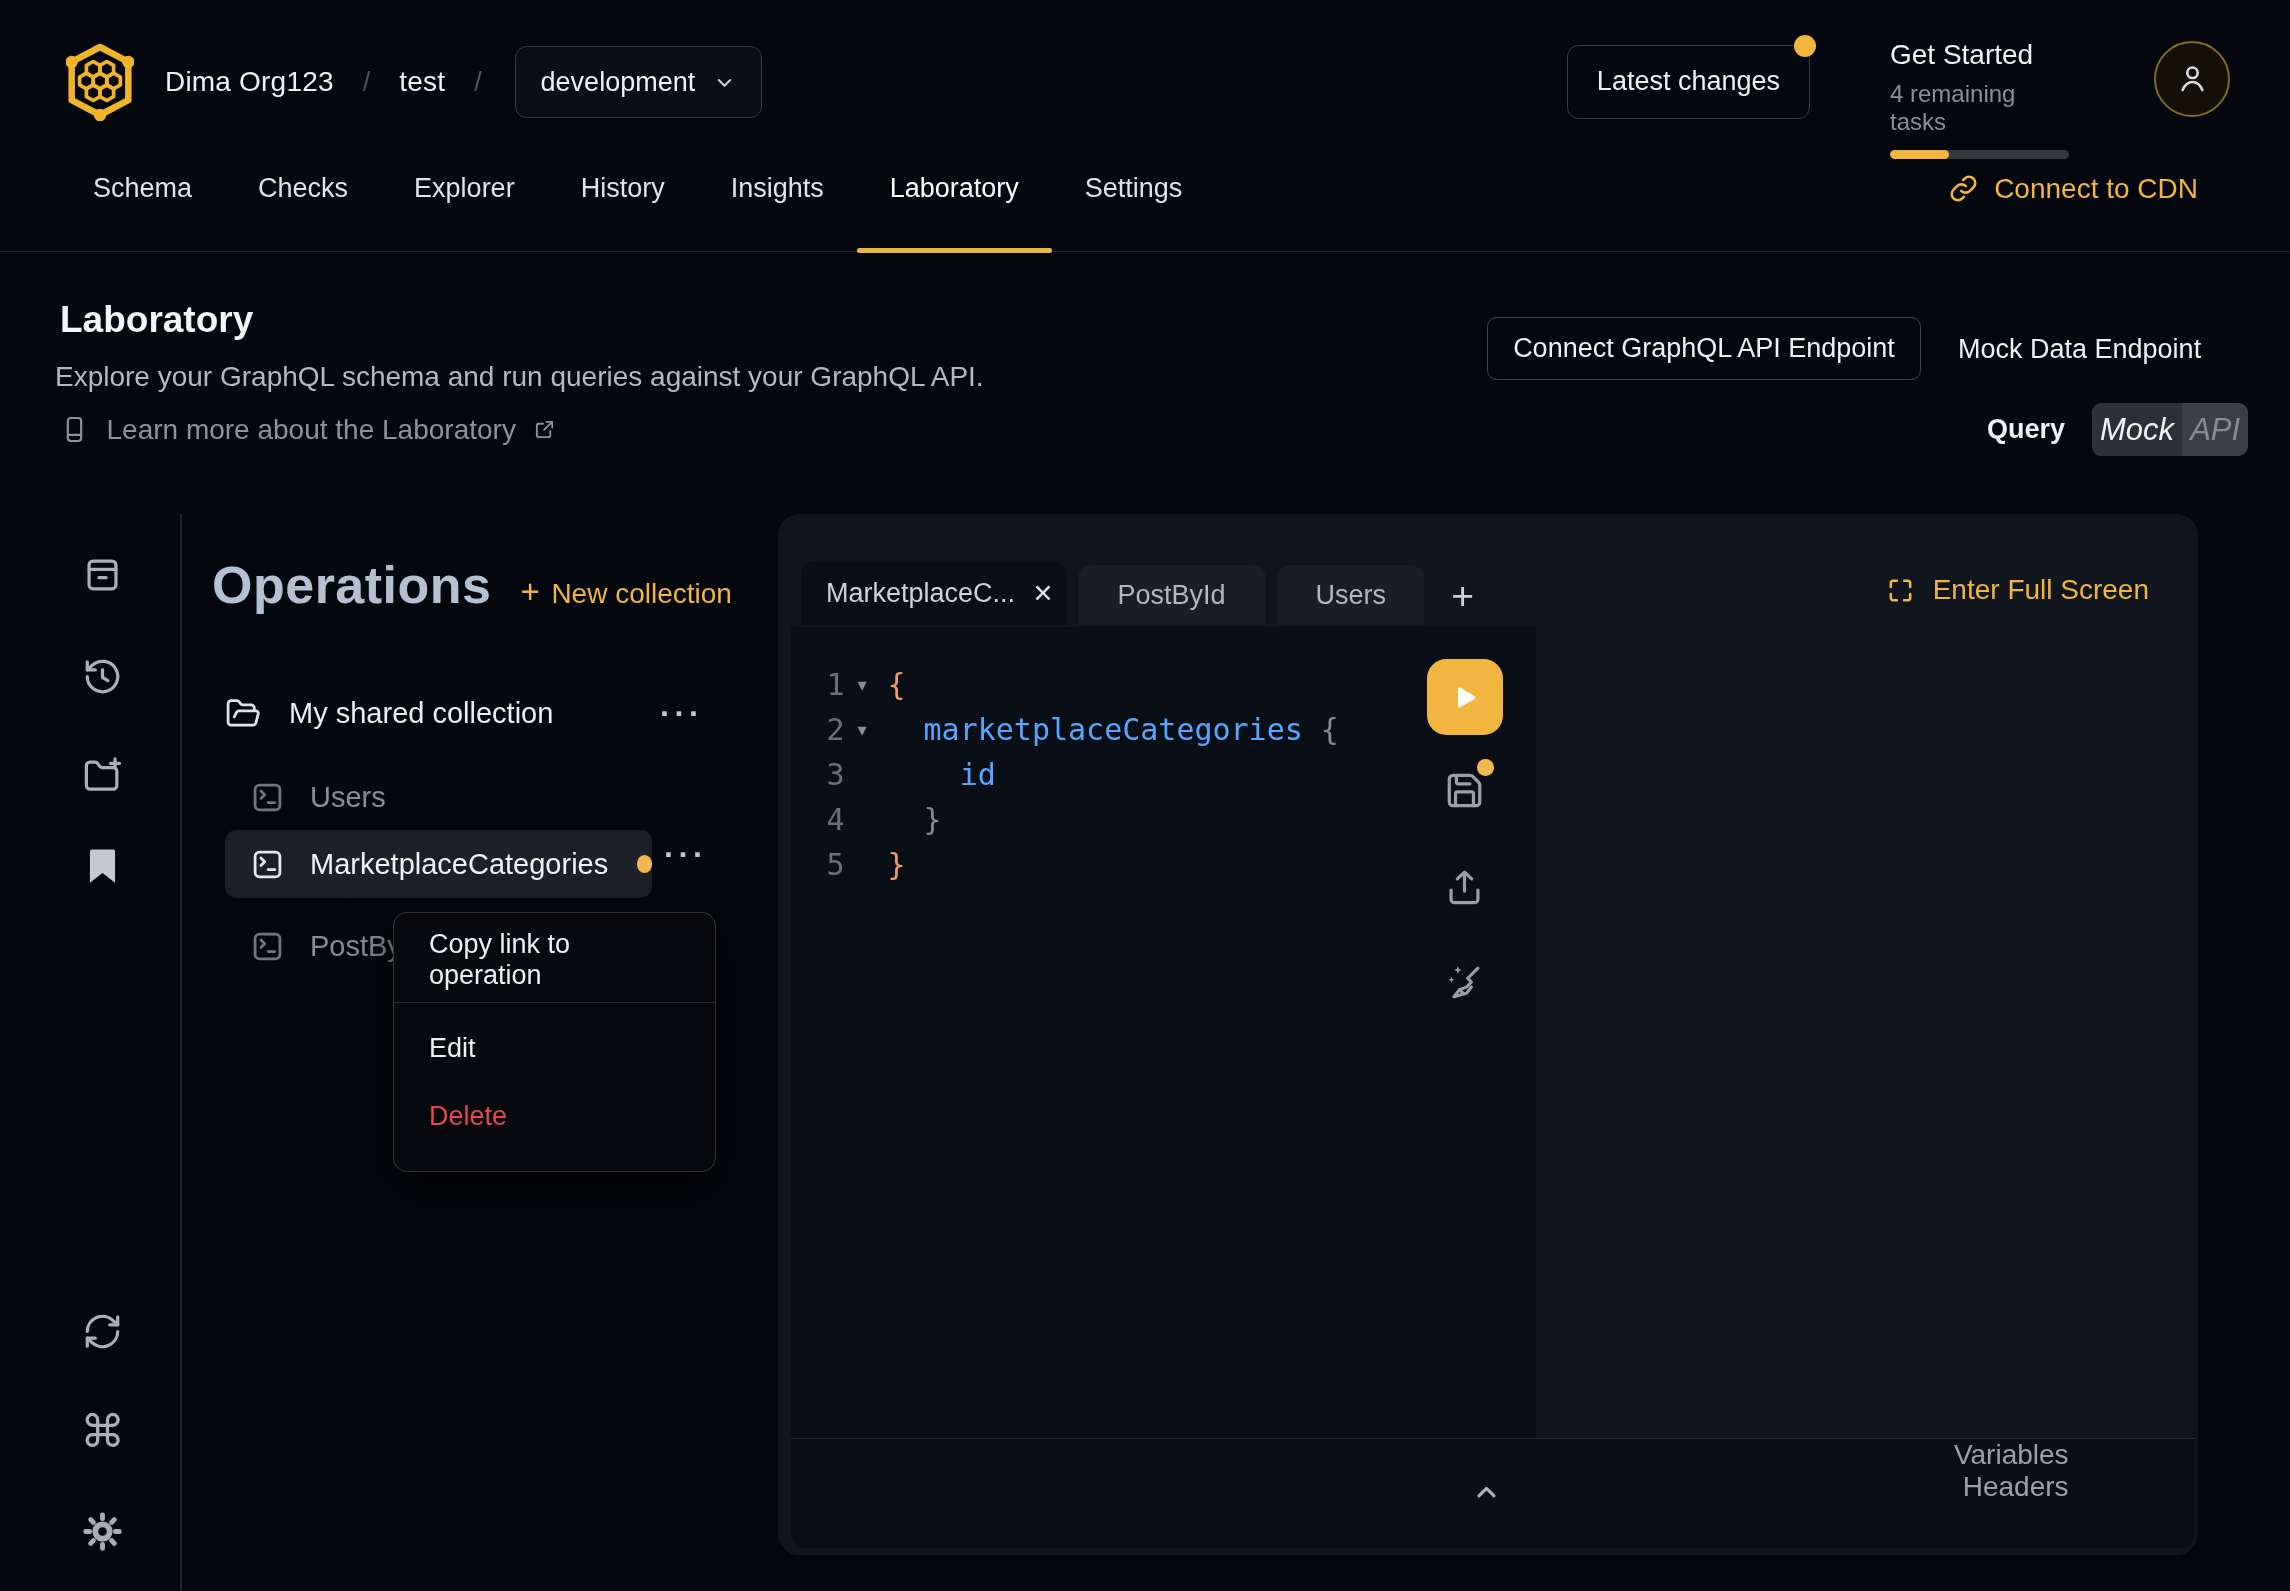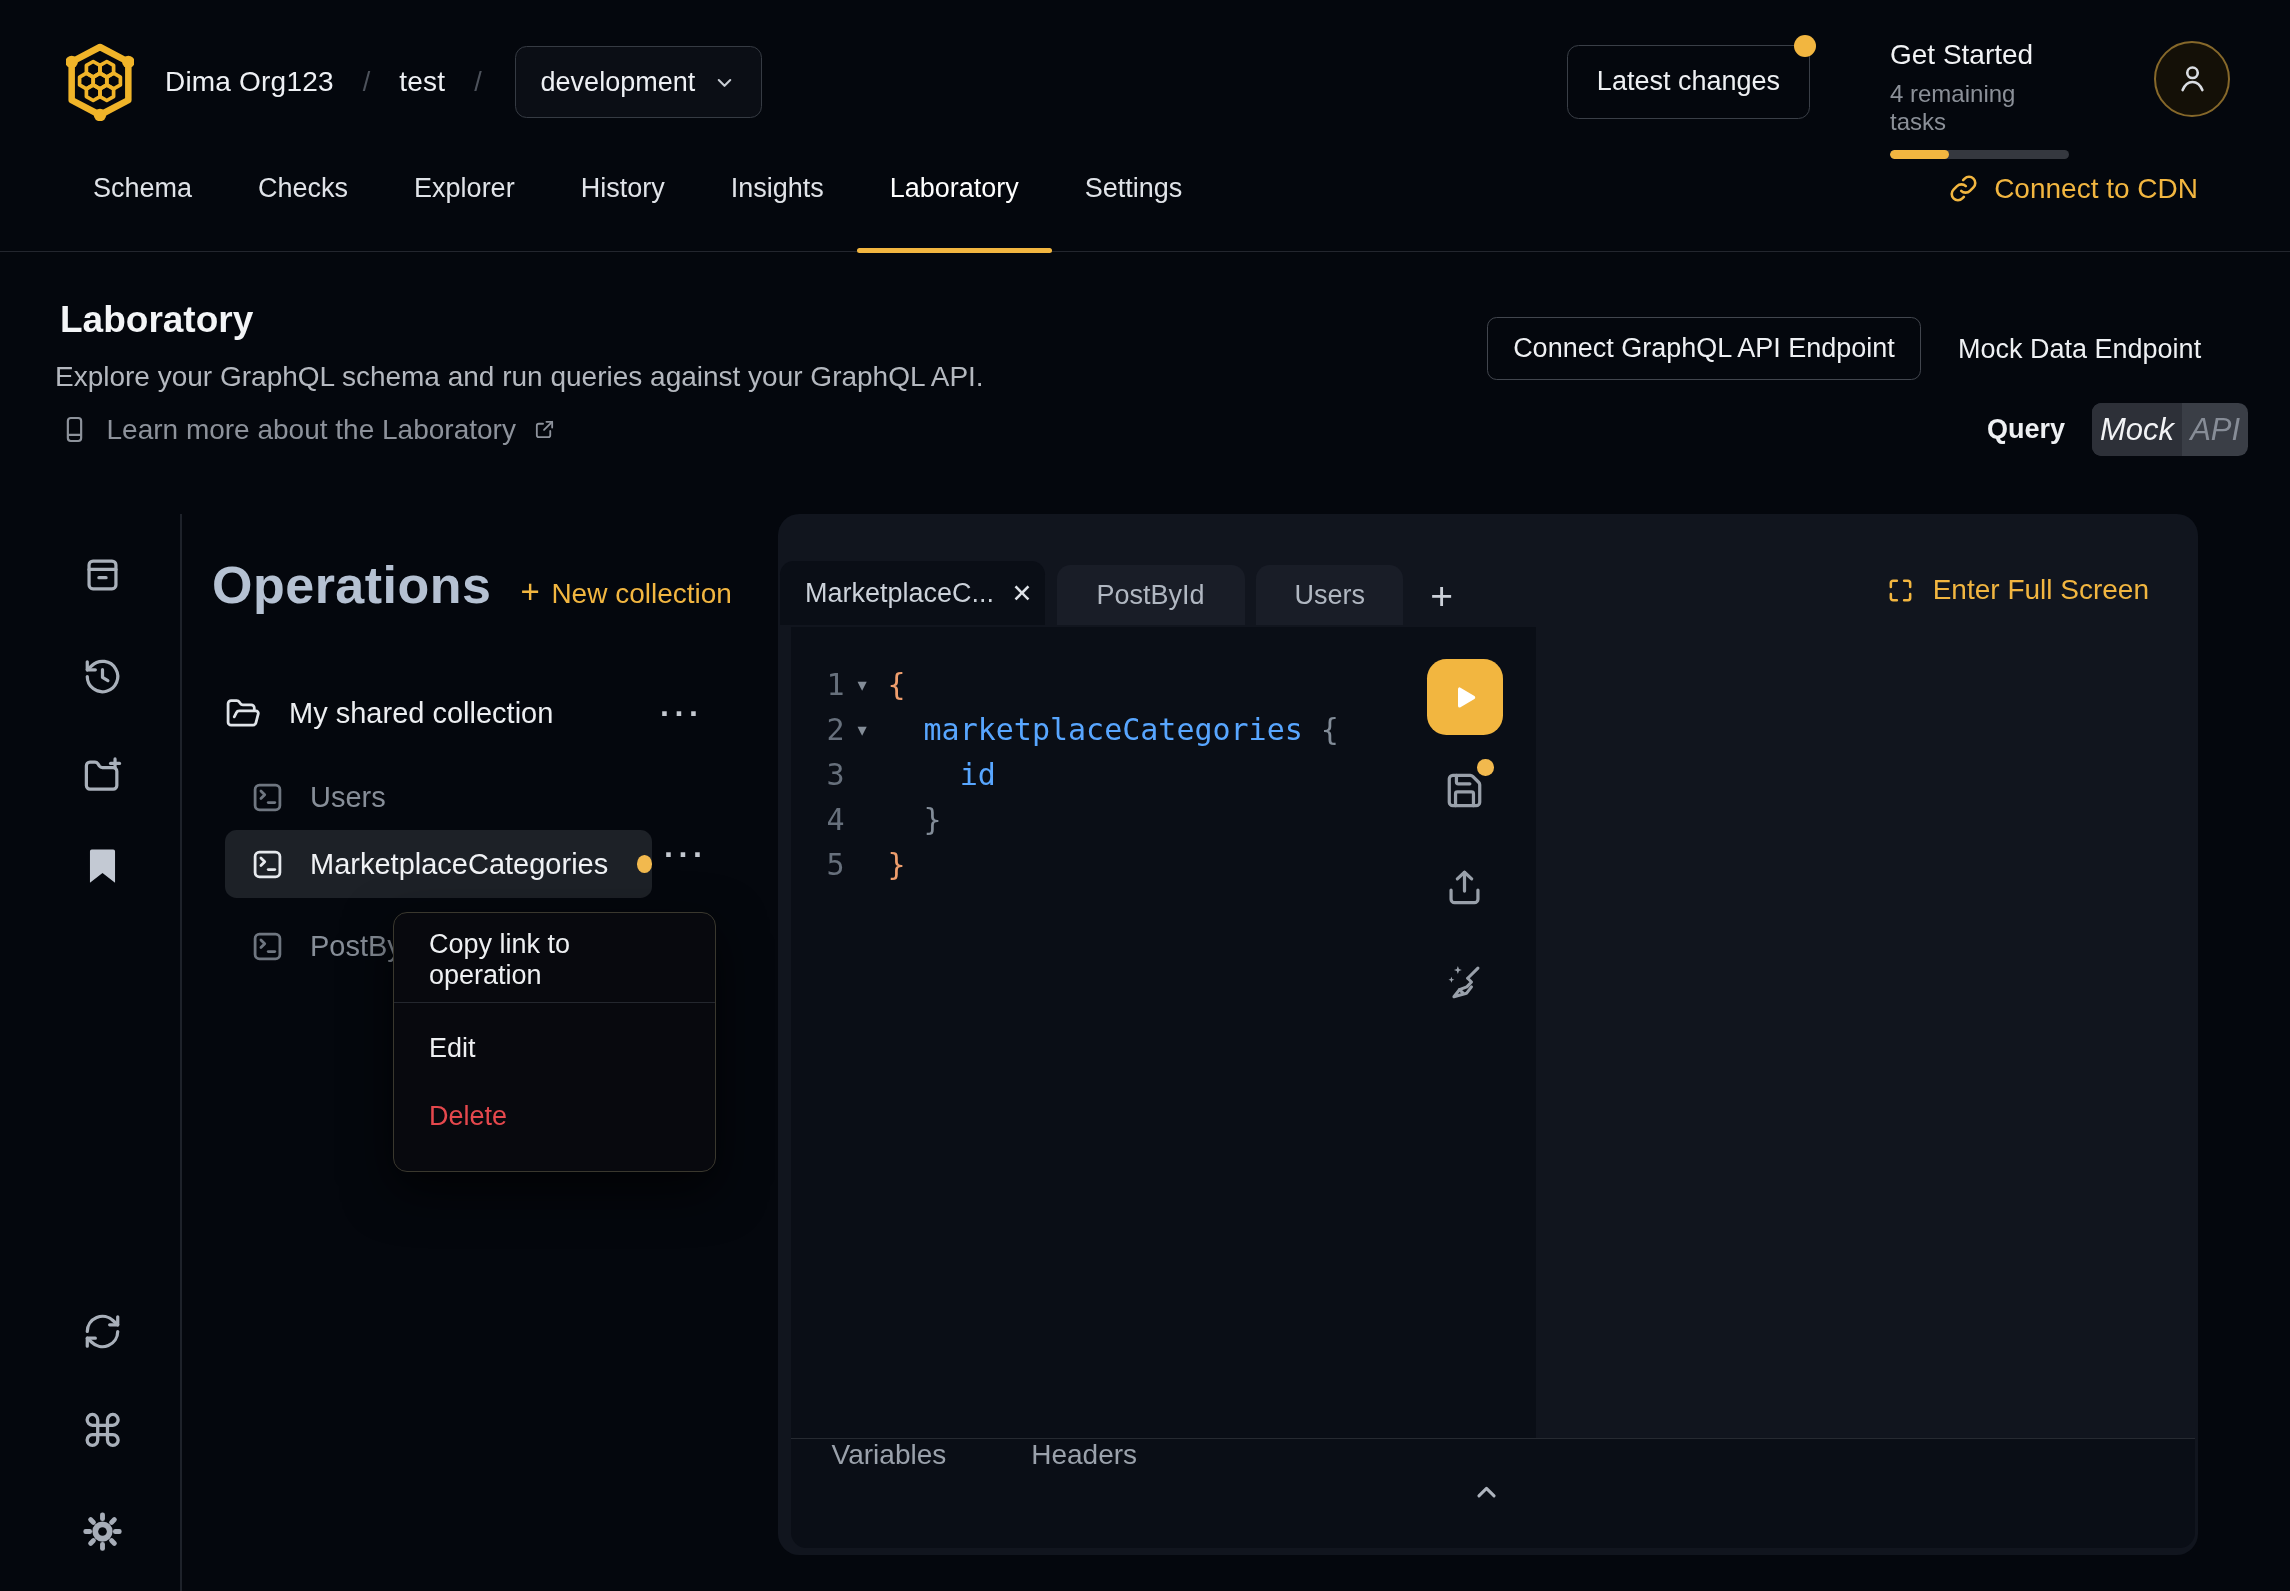--- a/index.html
+++ b/index.html
@@ -87,21 +87,21 @@
   .unsaved-dot{width:17.5px;height:17.5px;border-radius:50%;background:#f2b94e;margin-left:29px;}
   .menu{position:absolute;left:393px;top:912px;width:323px;height:260px;background:#08090e;border:1.9px solid #3a382e;
     border-radius:14px;box-shadow:0 17.5px 49px rgba(0,0,0,.7);z-index:40;padding:19.4px 0 27px;}
   .menu-item{padding:0 35px;height:56px;display:flex;align-items:center;font-size:27px;color:#eef0f2;}
   .menu-div{border:none;border-top:1.9px solid #24272e;margin:13.6px 0 17.5px;}
   .menu-item.danger{color:var(--danger);margin-top:11.6px;}
 
   
   .panel{position:absolute;left:778px;top:514px;width:1420px;height:1041px;background:var(--panel);border-radius:21.3px;}
   .fullscreen{position:absolute;right:49px;top:60px;display:flex;align-items:center;gap:17.5px;color:var(--accent);font-size:28px;}
-  .etabs{position:absolute;left:2px;top:47px;display:flex;align-items:flex-end;}
+  .etabs{position:absolute;left:23px;top:47px;display:flex;align-items:flex-end;}
   .etab{height:60px;display:flex;align-items:center;justify-content:center;padding:0 29px;margin-right:11.6px;
     background:var(--tab-inactive);border-radius:13.6px 13.6px 0 0;font-size:27px;color:#b0b7c1;}
   .etab.active{height:64px;width:265px;background:var(--inner);color:#ccd2da;justify-content:space-between;padding:0 25px;}
   .etab.active .close{font-size:25px;color:#e0e4e9;margin-left:17.5px;}
   .etab.t-post{width:188px;}
   .etab.t-users{width:147px;}
   .addtab{font-size:39px;color:#ccd1d9;margin:0 0 9.7px 15.5px;line-height:1;}
   .epane{position:absolute;left:12.6px;top:113px;width:745px;height:811px;background:var(--inner);}
   .code{padding-top:35px;font-family:"DejaVu Sans Mono",monospace;font-size:30px;}
   .cline{display:flex;align-items:center;height:45px;}
@@ -114,21 +114,21 @@
   .tk-brace{color:var(--code-brace);}
   .tk-punct{color:var(--code-punct);}
   .eactions{position:absolute;top:32px;right:33px;width:76px;}
   .run-btn{width:76px;height:76px;border-radius:19.4px;background:var(--accent);display:flex;align-items:center;justify-content:center;}
   .ico-btn{position:relative;width:76px;height:45px;display:flex;align-items:center;justify-content:center;color:#99a0aa;}
   .ico-btn.save{margin-top:33px;}
   .ico-btn.share{margin-top:52px;}
   .ico-btn.pretty{margin-top:49px;}
   .save-dot{position:absolute;top:-8.7px;right:8.7px;width:16.5px;height:16.5px;border-radius:50%;background:#f2b94e;}
   .efooter{position:absolute;left:12.6px;top:924px;width:1404px;height:110px;background:var(--inner);
-    border-top:1.9px solid #262a31;border-radius:0 0 15.5px 15.5px;display:flex;align-items:flex-start;padding:0 41px;}
+    border-top:1.9px solid #262a31;border-radius:0 0 15.5px 15.5px;display:flex;align-items:flex-end;padding:0 41px;flex-direction:column;}
   .ftab{font-size:28px;color:#9aa1ab;margin-right:85px;}
   .collapse{position:absolute;left:679px;top:37px;color:#aeb4be;}
 </style>
 </head>
 <body>
 
 <div class="screen">
 
   <header class="topbar">
     <a class="logo abs">

